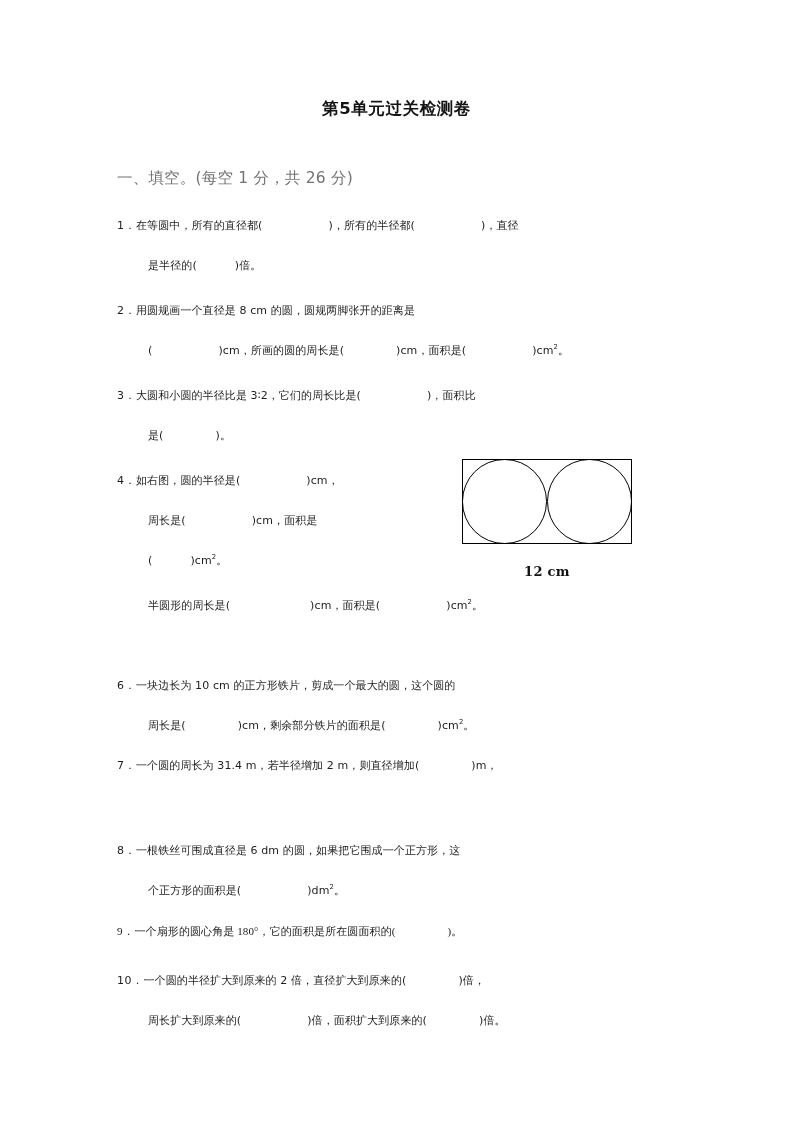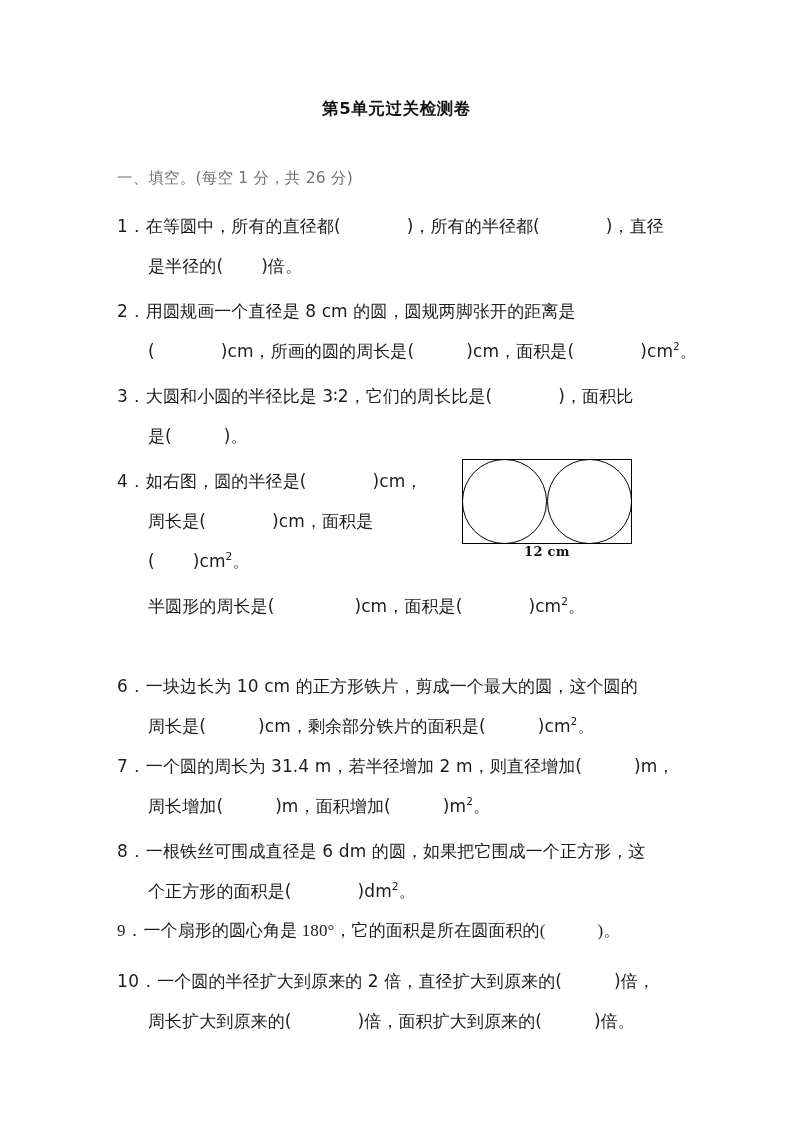--- a/index.html
+++ b/index.html
@@ -54,21 +54,21 @@
 
   .q {
     position: absolute;
     left: 117px;
     width: 565px;
   }
 
   .qline {
     position: relative;
     height: 40px;
-    font-size: 17px;
+    font-size: 11px;
     line-height: 40px;
     white-space: nowrap;
     letter-spacing: 0.1px;
     color: #1c1c1c;
   }
   .qline.indent {
     padding-left: 31px;
   }
 
   .num {
@@ -115,21 +115,21 @@
   .figure-box .circ.left  { left: -0.8px; }
   .figure-box .circ.right { left: 84.3px; }
 
   .figure-label {
     width: 170px;
     text-align: center;
     font-family: "DejaVu Serif", "Liberation Serif", serif;
     font-size: 13px;
     font-weight: bold;
     color: #111;
-    margin-top: 0;
+    margin-top: 20px;
     letter-spacing: 0.3px;
   }
 </style>
 </head>
 <body>
 
 <div class="page">
 
   <div class="doc-title">第5单元过关检测卷</div>
 
@@ -187,23 +187,20 @@
         <span class="num">6．</span><span>一块边长为 10 cm 的正方形铁片，剪成一个最大的圆，这个圆的</span>
       </div>
       <div class="qline indent">
         <span>周长是(</span><span class="gap-m"></span><span>)cm，剩余部分铁片的面积是(</span><span class="gap-m"></span><span>)cm</span><sup>2</sup><span>。</span>
       </div>
     </div>
 
     <div class="q" style="top:746px;">
       <div class="qline">
         <span class="num">7．</span><span>一个圆的周长为 31.4 m，若半径增加 2 m，则直径增加(</span><span class="gap-m"></span><span>)m，</span>
-      </div>
-      <div class="qline indent">
-        <span>周长增加(</span><span class="gap-m"></span><span>)m，面积增加(</span><span class="gap-m"></span><span>)m</span><sup>2</sup><span>。</span>
       </div>
     </div>
 
     <div class="q" style="top:831px;">
       <div class="qline">
         <span class="num">8．</span><span>一根铁丝可围成直径是 6 dm 的圆，如果把它围成一个正方形，这</span>
       </div>
       <div class="qline indent">
         <span>个正方形的面积是(</span><span class="gap-l"></span><span>)dm</span><sup>2</sup><span>。</span>
       </div>

